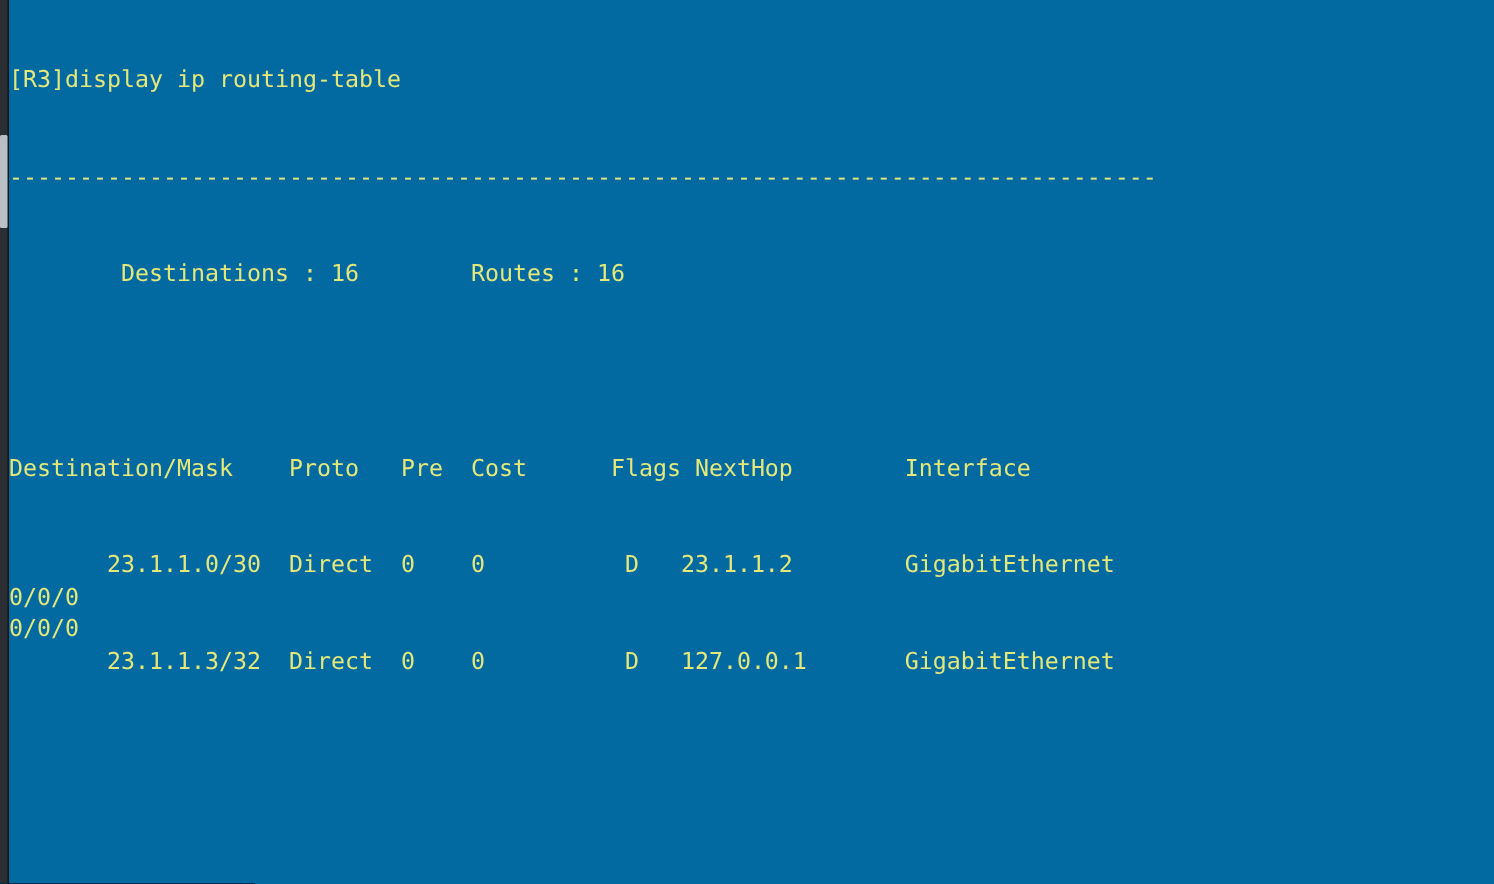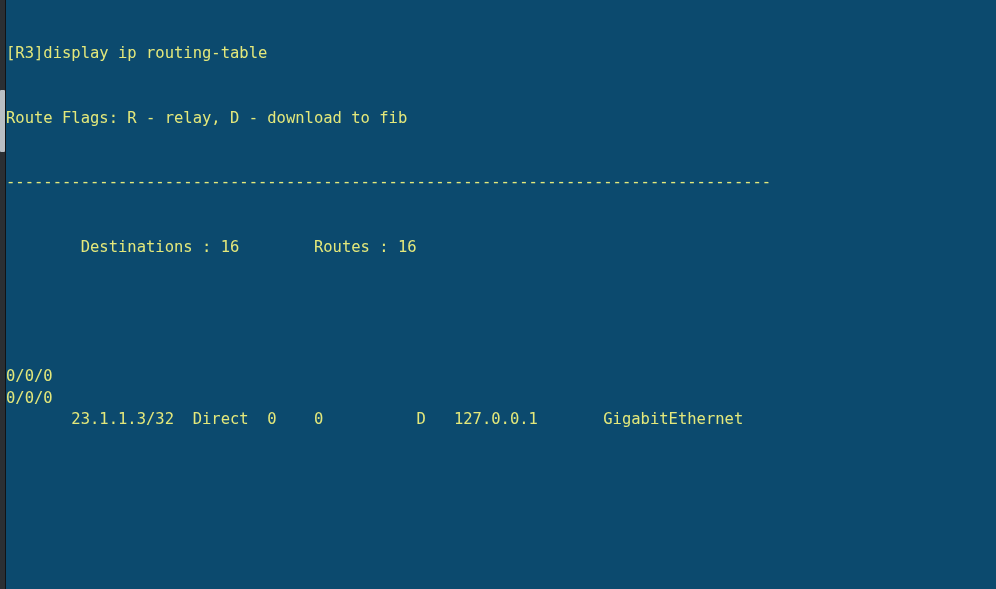--- a/index.html
+++ b/index.html
@@ -5,21 +5,21 @@
 <style>
   html, body {
     margin: 0;
     padding: 0;
     background: #000000;
   }
   #screen {
     position: relative;
     width: 996px;
     height: 589px;
-    background: #0c4a6e;
+    background: #0369a1;
     overflow: hidden;
     font-family: "DejaVu Sans Mono", "Liberation Mono", monospace;
   }
 
   
   #scrollbar-track {
     position: absolute;
     left: 0;
     top: 0;
     width: 5px;
@@ -63,20 +63,20 @@
 <body>
 
 <div id="screen">
 
   <div id="scrollbar-track" style="background: rgb(43, 47, 51);">
     <div id="scrollbar-thumb" style="top: 90px; height: 62px; background: rgb(185, 191, 196);"></div>
   </div>
 
   <div id="term">
     <div class="line">[R3]display ip routing-table</div>
-    <div class="line">Route Flags: R - relay, D - download to fib</div>
     <div class="line">----------------------------------------------------------------------------------</div>
     <div class="line">        Destinations : 16        Routes : 16</div>
     <div class="line blank">&nbsp;</div>
-    <div id="rows"><div class="line">0/0/0</div><div class="line">0/0/0</div><div class="line">       23.1.1.3/32  Direct  0    0          D   127.0.0.1       GigabitEthernet</div></div>
+    <div class="line">Destination/Mask    Proto   Pre  Cost      Flags NextHop        Interface</div>
+    <div id="rows"><div class="line">       23.1.1.0/30  Direct  0    0          D   23.1.1.2        GigabitEthernet</div><div class="line">0/0/0</div><div class="line">0/0/0</div><div class="line">       23.1.1.3/32  Direct  0    0          D   127.0.0.1       GigabitEthernet</div></div>
   </div>
 
 </div>
 
 </body></html>

